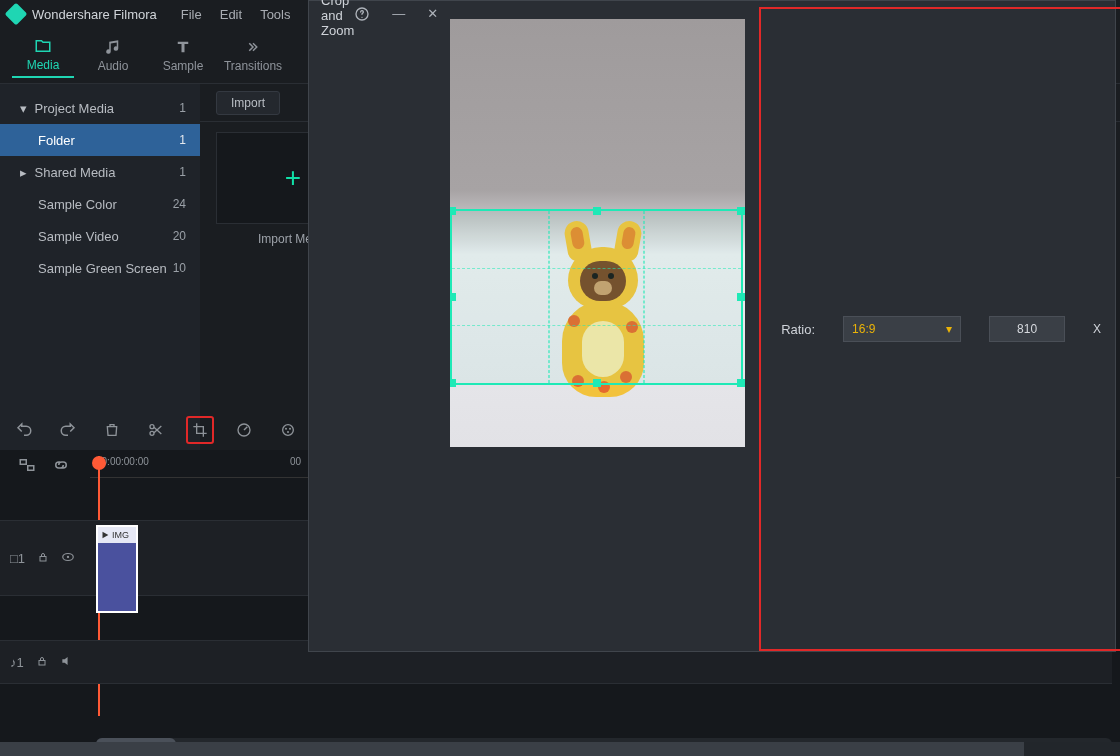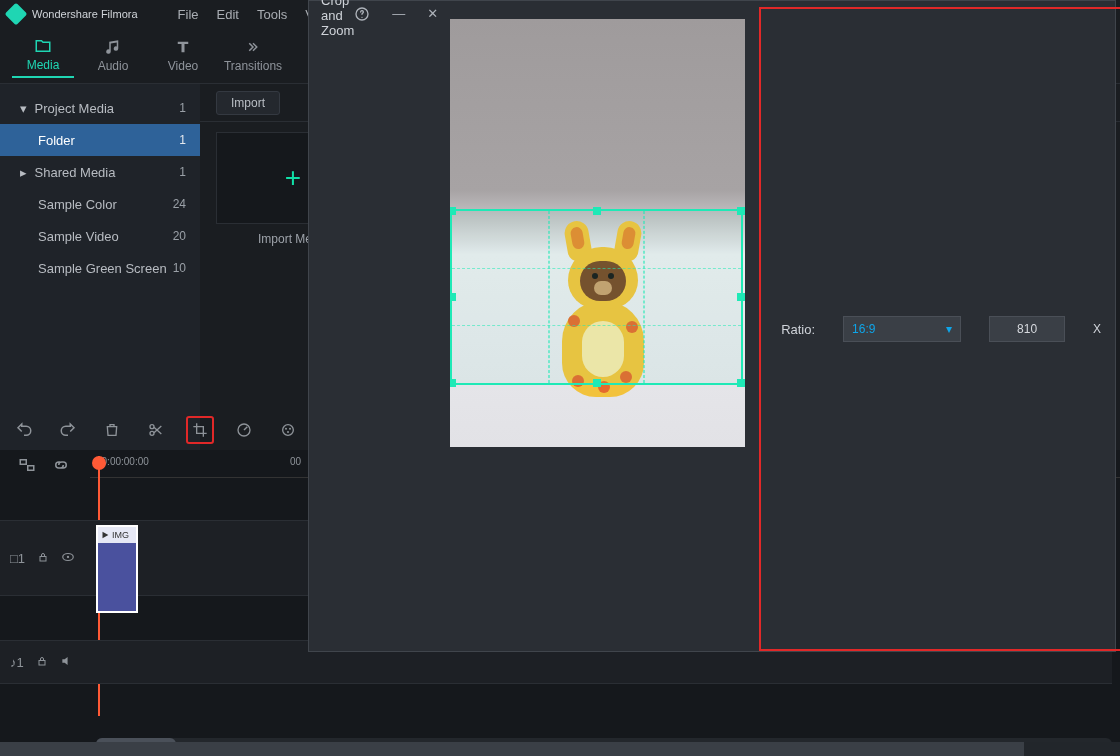--- a/index.html
+++ b/index.html
@@ -1,19 +1,19 @@
 <!DOCTYPE html>
 <html><head>
 <meta charset="utf-8">
 <style>
   *{box-sizing:border-box;margin:0;padding:0;font-family:-apple-system,Segoe UI,Arial,sans-serif;user-select:none}
   body{width:1120px;height:756px;background:#1a1d21;color:#c4c8cd;overflow:hidden;position:relative;font-size:13px}
   .titlebar{height:28px;display:flex;align-items:center;padding:0 8px;background:#1a1d21}
   .logo{width:16px;height:16px;background:#1fd6b3;border-radius:2px;margin-right:8px;transform:rotate(45deg)}
-  .appname{color:#d0d4d9;font-size:11px;margin-right:40px}
+  .appname{color:#d0d4d9;font-size:13px;margin-right:24px}
   .menu{display:flex;gap:18px;color:#a9adb3;font-size:13px}
   .menu span{cursor:pointer}
   .tabs{height:56px;display:flex;align-items:center;gap:8px;padding-left:12px;border-bottom:1px solid #2a2e34}
   .tab{width:62px;display:flex;flex-direction:column;align-items:center;gap:3px;color:#8f949b;font-size:12px;padding:4px 0;cursor:pointer}
   .tab.active{color:#1fd6b3;border-bottom:2px solid #1fd6b3}
   .tab .ic{width:18px;height:18px;display:flex;align-items:center;justify-content:center;font-size:16px}
   .body{position:absolute;top:84px;left:0;right:0;bottom:0;display:flex}
   .sidebar{width:200px;background:#1f2329;display:flex;flex-direction:column}
   .tree{flex:1;padding-top:8px}
   .trow{display:flex;align-items:center;height:32px;padding:0 14px 0 20px;color:#b8bcc2;font-size:13px;cursor:pointer;justify-content:space-between}
@@ -85,21 +85,21 @@
   .char .body{position:absolute;left:4px;top:70px;width:82px;height:96px;background:#f2c23c;border-radius:40px 40px 34px 34px}
   .char .belly{position:absolute;left:20px;top:20px;width:42px;height:56px;background:#f6e6a8;border-radius:24px}
   .char .spot{position:absolute;width:12px;height:12px;background:#e46a2e;border-radius:50%}
   .controls{display:flex;align-items:center;gap:18px;padding:6px 20px 4px 22px;color:#aeb3ba}
   .controls .btn{width:20px;height:20px;display:flex;align-items:center;justify-content:center;cursor:pointer}
   .controls .time{font-size:12px;color:#b7bcc3}
   .seek{flex:1;height:4px;background:#3c4148;border-radius:2px;position:relative}
   .seek .dot{position:absolute;left:0;top:-4px;width:12px;height:12px;background:#e0e3e8;border-radius:50%}
   .ratiobar{display:flex;align-items:center;gap:28px;padding:8px 20px;border:2px solid #e12828;margin:6px 14px 0 14px}
   .ratiobar .lbl{font-size:13px;color:#cfd3d9}
-  .ddl{width:118px;height:26px;background:#3a3f46;border:1px solid #4a4f57;display:flex;align-items:center;justify-content:space-between;padding:0 8px;font-size:12px;color:#0ea5e9;cursor:pointer}
+  .ddl{width:118px;height:26px;background:#3a3f46;border:1px solid #4a4f57;display:flex;align-items:center;justify-content:space-between;padding:0 8px;font-size:12px;color:#eab308;cursor:pointer}
   .numin{width:76px;height:26px;background:#3a3f46;border:1px solid #4a4f57;text-align:center;font-size:12px;color:#d6d9de;line-height:24px}
   .x{font-size:12px;color:#cfd3d9}
   .actions{display:flex;align-items:center;padding:16px 20px}
   .pill{min-width:92px;height:32px;border-radius:16px;display:flex;align-items:center;justify-content:center;font-size:12px;font-weight:600;letter-spacing:.5px;cursor:pointer}
   .pill.reset{border:1px solid #6a7079;color:#cfd3d9}
   .pill.ok{background:#18e0a6;color:#0d2f25;margin-right:14px;width:98px}
   .pill.cancel{border:1px solid #6a7079;color:#cfd3d9;width:98px}
   .actions .r{display:flex}
   svg{fill:currentColor}
   .hscroll{position:absolute;left:0;right:0;bottom:0;height:14px;background:#22262b}
@@ -135,21 +135,21 @@
         </svg>
       </span>
     <span>Audio</span>
   </div>
   <div class="tab">
     <span class="ic">
         <svg viewBox="0 0 24 24">
           <path d="M5 5h14v3h-5v11h-4V8H5z"></path>
         </svg>
       </span>
-    <span>Video</span>
+    <span>Sample</span>
   </div>
   <div class="tab">
     <span class="ic">
         <svg viewBox="0 0 24 24">
           <path d="M7 7l5 5-5 5M12 7l5 5-5 5" fill="none" stroke="currentColor" stroke-width="2"></path>
         </svg>
       </span>
     <span>Transitions</span>
   </div>
   <div class="tab">

